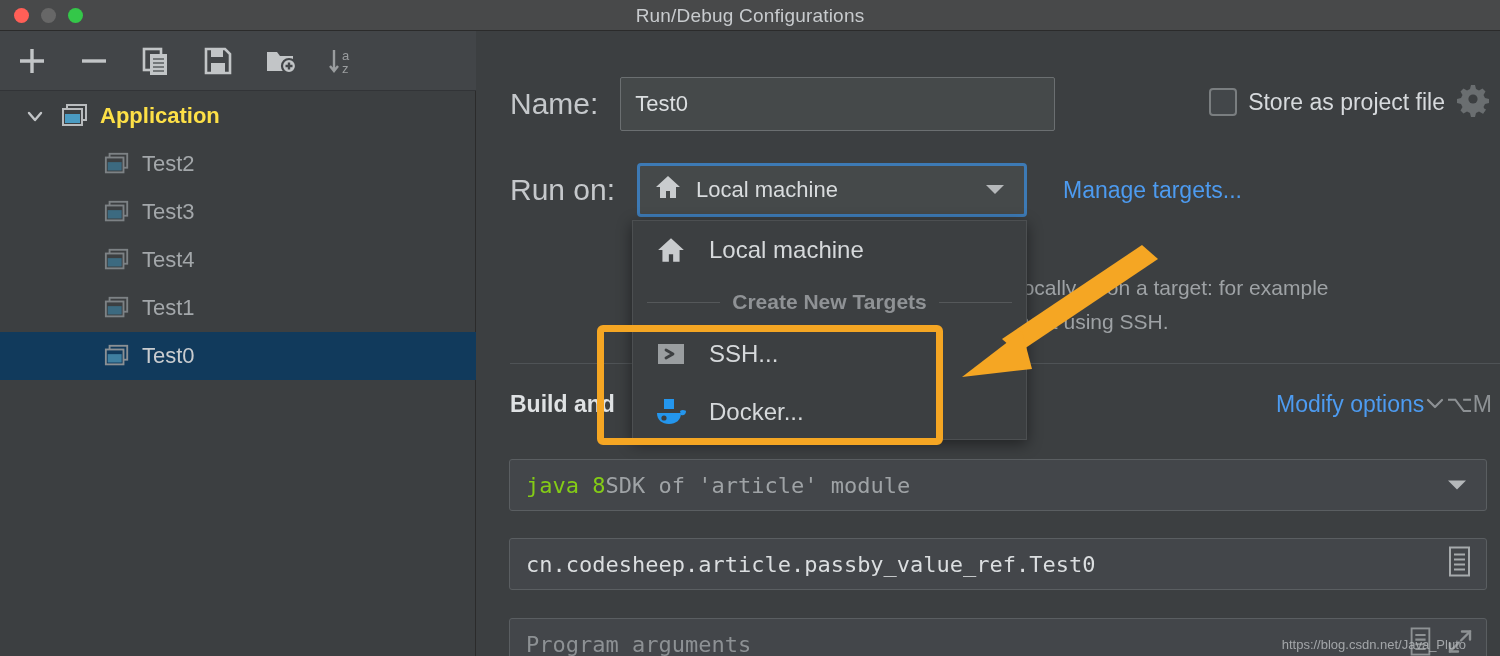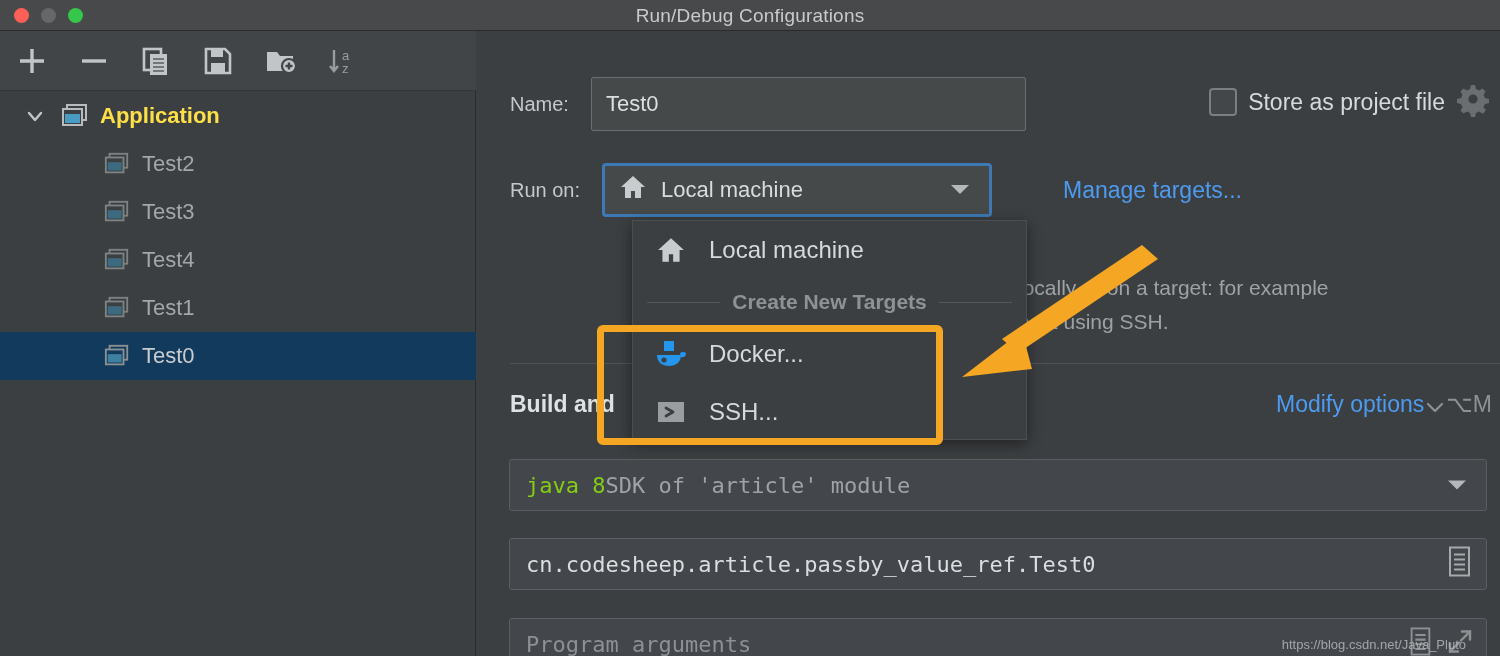--- a/index.html
+++ b/index.html
@@ -60,21 +60,21 @@
   .trow.dim { color: #a3a7aa; }
   .chev { width: 42px; display: flex; align-items: center; justify-content: center; }
   .tree-icon { width: 34px; display: flex; align-items: center; justify-content: center; }
   .trow.group .tree-icon { margin-left: 2px; }
   .indent { width: 100px; }
   .trow-label { padding-left: 8px; }
 
   
   .rightpanel { position: absolute; left: 477px; top: 31px; width: 1023px; height: 625px; background: #3c3f41; }
 
-  .field-label { color: #c5c8cb; font-size: 20px; }
+  .field-label { color: #c5c8cb; font-size: 30px; }
 
   .name-row { position: absolute; left: 33px; top: 46px; display: flex; align-items: center; }
   .name-input {
     margin-left: 22px; width: 435px; height: 54px; background: #45494a;
     border: 1px solid #6b6f71; border-radius: 2px;
     color: #dcdfe1; font-size: 22px; padding: 0 14px; line-height: 52px;
   }
 
   .store-row { position: absolute; right: 10px; top: 52px; display: flex; align-items: center; gap: 11px; }
   .checkbox { width: 28px; height: 28px; border: 2px solid #7a7e80; border-radius: 4px; background: #43474a; }
@@ -98,21 +98,21 @@
   .desc-text {
     position: absolute; left: 541px; top: 240px;
     color: #9ea2a5; font-size: 21px; line-height: 34px; white-space: pre;
   }
 
   .hr {
     position: absolute; left: 33px; width: 990px; height: 1px; background: #4f5356;
   }
 
   .build-label { position: absolute; left: 33px; top: 360px; color: #dfe2e4; font-size: 23px; font-weight: bold; }
-  .modify-row { position: absolute; right: 8px; top: 360px; display: flex; align-items: flex-end; gap: 1px; }
+  .modify-row { position: absolute; right: 8px; top: 360px; display: flex; align-items: center; gap: 1px; }
   .modify-link { color: #4d9bf0; font-size: 23px; }
   .modify-shortcut { color: #8d9194; font-size: 23px; }
 
   .sdk-combo {
     position: absolute; left: 32px; top: 428px; width: 978px; height: 52px;
     background: #43464a; border: 1px solid #5a5e61; border-radius: 3px;
     display: flex; align-items: center; padding: 0 16px;
     color: #9fa3a6; font-family: "DejaVu Sans Mono", monospace; font-size: 22px;
   }
   .sdk-combo .bright { color: #84cc16; }
@@ -426,40 +426,40 @@
     </div>
 
     <div class="popup-sep">
       <span class="line"></span>
       <span>Create New Targets</span>
       <span class="line"></span>
     </div>
 
     <div class="popup-item">
       <span class="pic">
+        <svg width="32" height="32" viewBox="0 0 32 32">
+          <rect x="3" y="6" width="26" height="20" fill="#9a9ea0"></rect>
+          <path d="M11 12 L18 16 L11 20" stroke="#3c3f41" stroke-width="2.8" fill="none" stroke-linecap="round" stroke-linejoin="round"></path>
+        </svg>
+      </span>
+      <span>SSH...</span>
+    </div>
+
+    <div class="popup-item">
+      <span class="pic">
         <svg width="34" height="32" viewBox="0 0 34 32">
           <rect x="10" y="3" width="10" height="10" fill="#2496ed"></rect>
           <path d="M3 17 H27 C27 24 22 28 15 28 C8 28 3 24 3 17 Z" fill="#2496ed"></path>
           <path d="M26 15 C29 13 32 15 32 15 C32 19 29 20 27 19" fill="#2496ed"></path>
           <circle cx="10" cy="22" r="2.6" fill="#3c3f41"></circle>
         </svg>
       </span>
       <span>Docker...</span>
     </div>
 
-    <div class="popup-item">
-      <span class="pic">
-        <svg width="32" height="32" viewBox="0 0 32 32">
-          <rect x="3" y="6" width="26" height="20" fill="#9a9ea0"></rect>
-          <path d="M11 12 L18 16 L11 20" stroke="#3c3f41" stroke-width="2.8" fill="none" stroke-linecap="round" stroke-linejoin="round"></path>
-        </svg>
-      </span>
-      <span>SSH...</span>
-    </div>
-
   </div>
 
   <div class="hl-box"></div>
 
   <svg class="arrow" viewBox="0 0 240 160">
     <path d="M212 10 L72 104 L88 118 L228 24 Z" fill="#f5a623"></path>
     <path d="M32 142 L92 96 L102 134 Z" fill="#f5a623"></path>
   </svg>
 
   <div class="watermark">https://blog.csdn.net/Java_Pluto</div>

